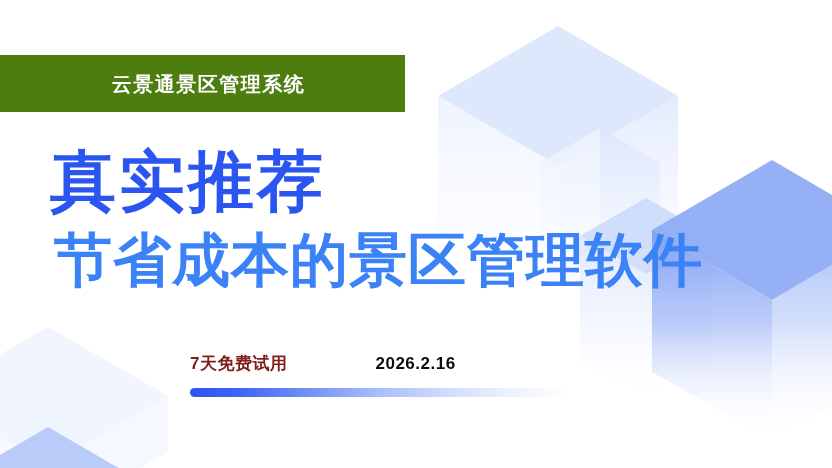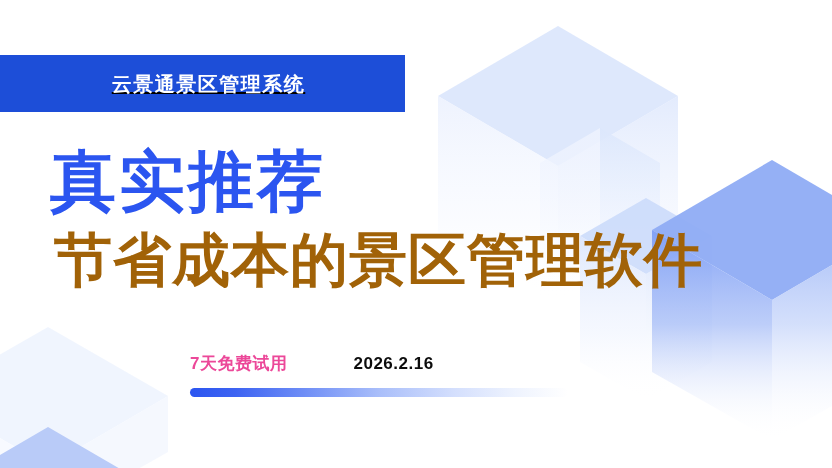--- a/index.html
+++ b/index.html
@@ -29,25 +29,24 @@
     pointer-events: none;
   }
 
   
   #brand-banner {
     position: absolute;
     left: 0;
     top: 55px;
     width: 405px;
     height: 57px;
-    background: #1d4ed8;
+    background: #4d7c0f;
     display: flex;
     align-items: center;
     justify-content: center;
-    text-decoration: underline;
   }
   #brand-banner .brand-text {
     color: #ffffff;
     font-size: 20px;
     font-weight: bold;
     letter-spacing: 1.5px;
     line-height: 1;
     padding-left: 12px;
     white-space: nowrap;
   }
@@ -62,51 +61,51 @@
   .headline-line1 {
     color: #2B55F0;
     font-size: 66px;
     font-weight: bold;
     line-height: 1.06;
     letter-spacing: 3px;
     white-space: nowrap;
     margin: 4px;
   }
   .headline-line2 {
-    color: #a16207;
+    color: #3b82f6;
     font-size: 58px;
     font-weight: bold;
     line-height: 1.06;
     letter-spacing: 1px;
     white-space: nowrap;
     margin: 12px 0 0 8px;
   }
 
   
   #meta-row {
     position: absolute;
     left: 190px;
     top: 352px;
     width: 400px;
     display: flex;
     align-items: baseline;
   }
   #meta-row .meta-trial {
-    color: #ec4899;
+    color: #7f1d1d;
     font-size: 17px;
     font-weight: bold;
     letter-spacing: 0.5px;
     white-space: nowrap;
   }
   #meta-row .meta-date {
     color: #0C0C0C;
     font-size: 17px;
     font-weight: bold;
     letter-spacing: 0.5px;
-    margin-left: 66px;
+    margin-left: 88px;
     white-space: nowrap;
   }
 
   
   #accent-bar {
     position: absolute;
     left: 190px;
     top: 388px;
     width: 378px;
     height: 9px;

